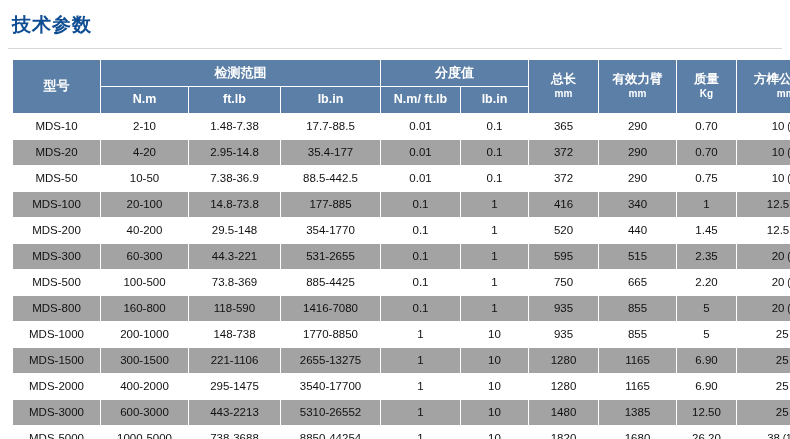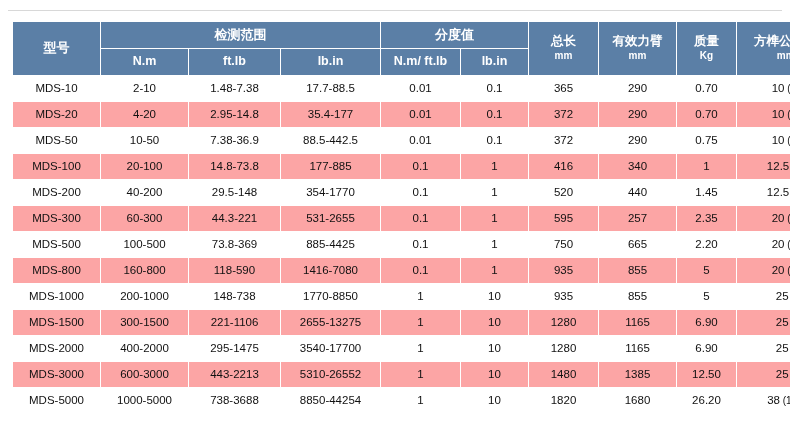--- a/index.html
+++ b/index.html
@@ -63,21 +63,21 @@
   tbody td {
     font-size: 11.5px;
     padding: 4px 2px;
     color: #111111;
     height: 17px;
   }
   tbody tr.odd td {
     background: #ffffff;
   }
   tbody tr.even td {
-    background: #fca5a5;
+    background: #a3a3a3;
   }
   tbody td.model {
     font-weight: normal;
     text-align: center;
   }
   .frac {
     font-size: 10px;
     vertical-align: baseline;
   }
   .col-model { width: 88px; }
@@ -88,20 +88,21 @@
   .col-div2 { width: 68px; }
   .col-len { width: 70px; }
   .col-arm { width: 78px; }
   .col-mass { width: 60px; }
   .col-sq { width: 110px; }
 </style>
 </head>
 <body>
 
 <div class="page">
+  <div class="page-title">技术参数</div>
   <div class="title-rule"></div>
 
   <table class="spec">
     <colgroup>
       <col class="col-model">
         <col class="col-nm">
         <col class="col-ftlb">
         <col class="col-lbin">
       <col class="col-div1">
         <col class="col-div2">
@@ -202,21 +203,21 @@
           <td><span>12.5</span><span class="frac"> (1/2")</span></td>
         </tr>
         <tr class="even">
           <td class="model">MDS-300</td>
           <td>60-300</td>
           <td>44.3-221</td>
           <td>531-2655</td>
           <td>0.1</td>
           <td>1</td>
           <td>595</td>
-          <td>257</td>
+          <td>515</td>
           <td>2.35</td>
           <td><span>20</span><span class="frac"> (3/4")</span></td>
         </tr>
         <tr class="odd">
           <td class="model">MDS-500</td>
           <td>100-500</td>
           <td>73.8-369</td>
           <td>885-4425</td>
           <td>0.1</td>
           <td>1</td>

